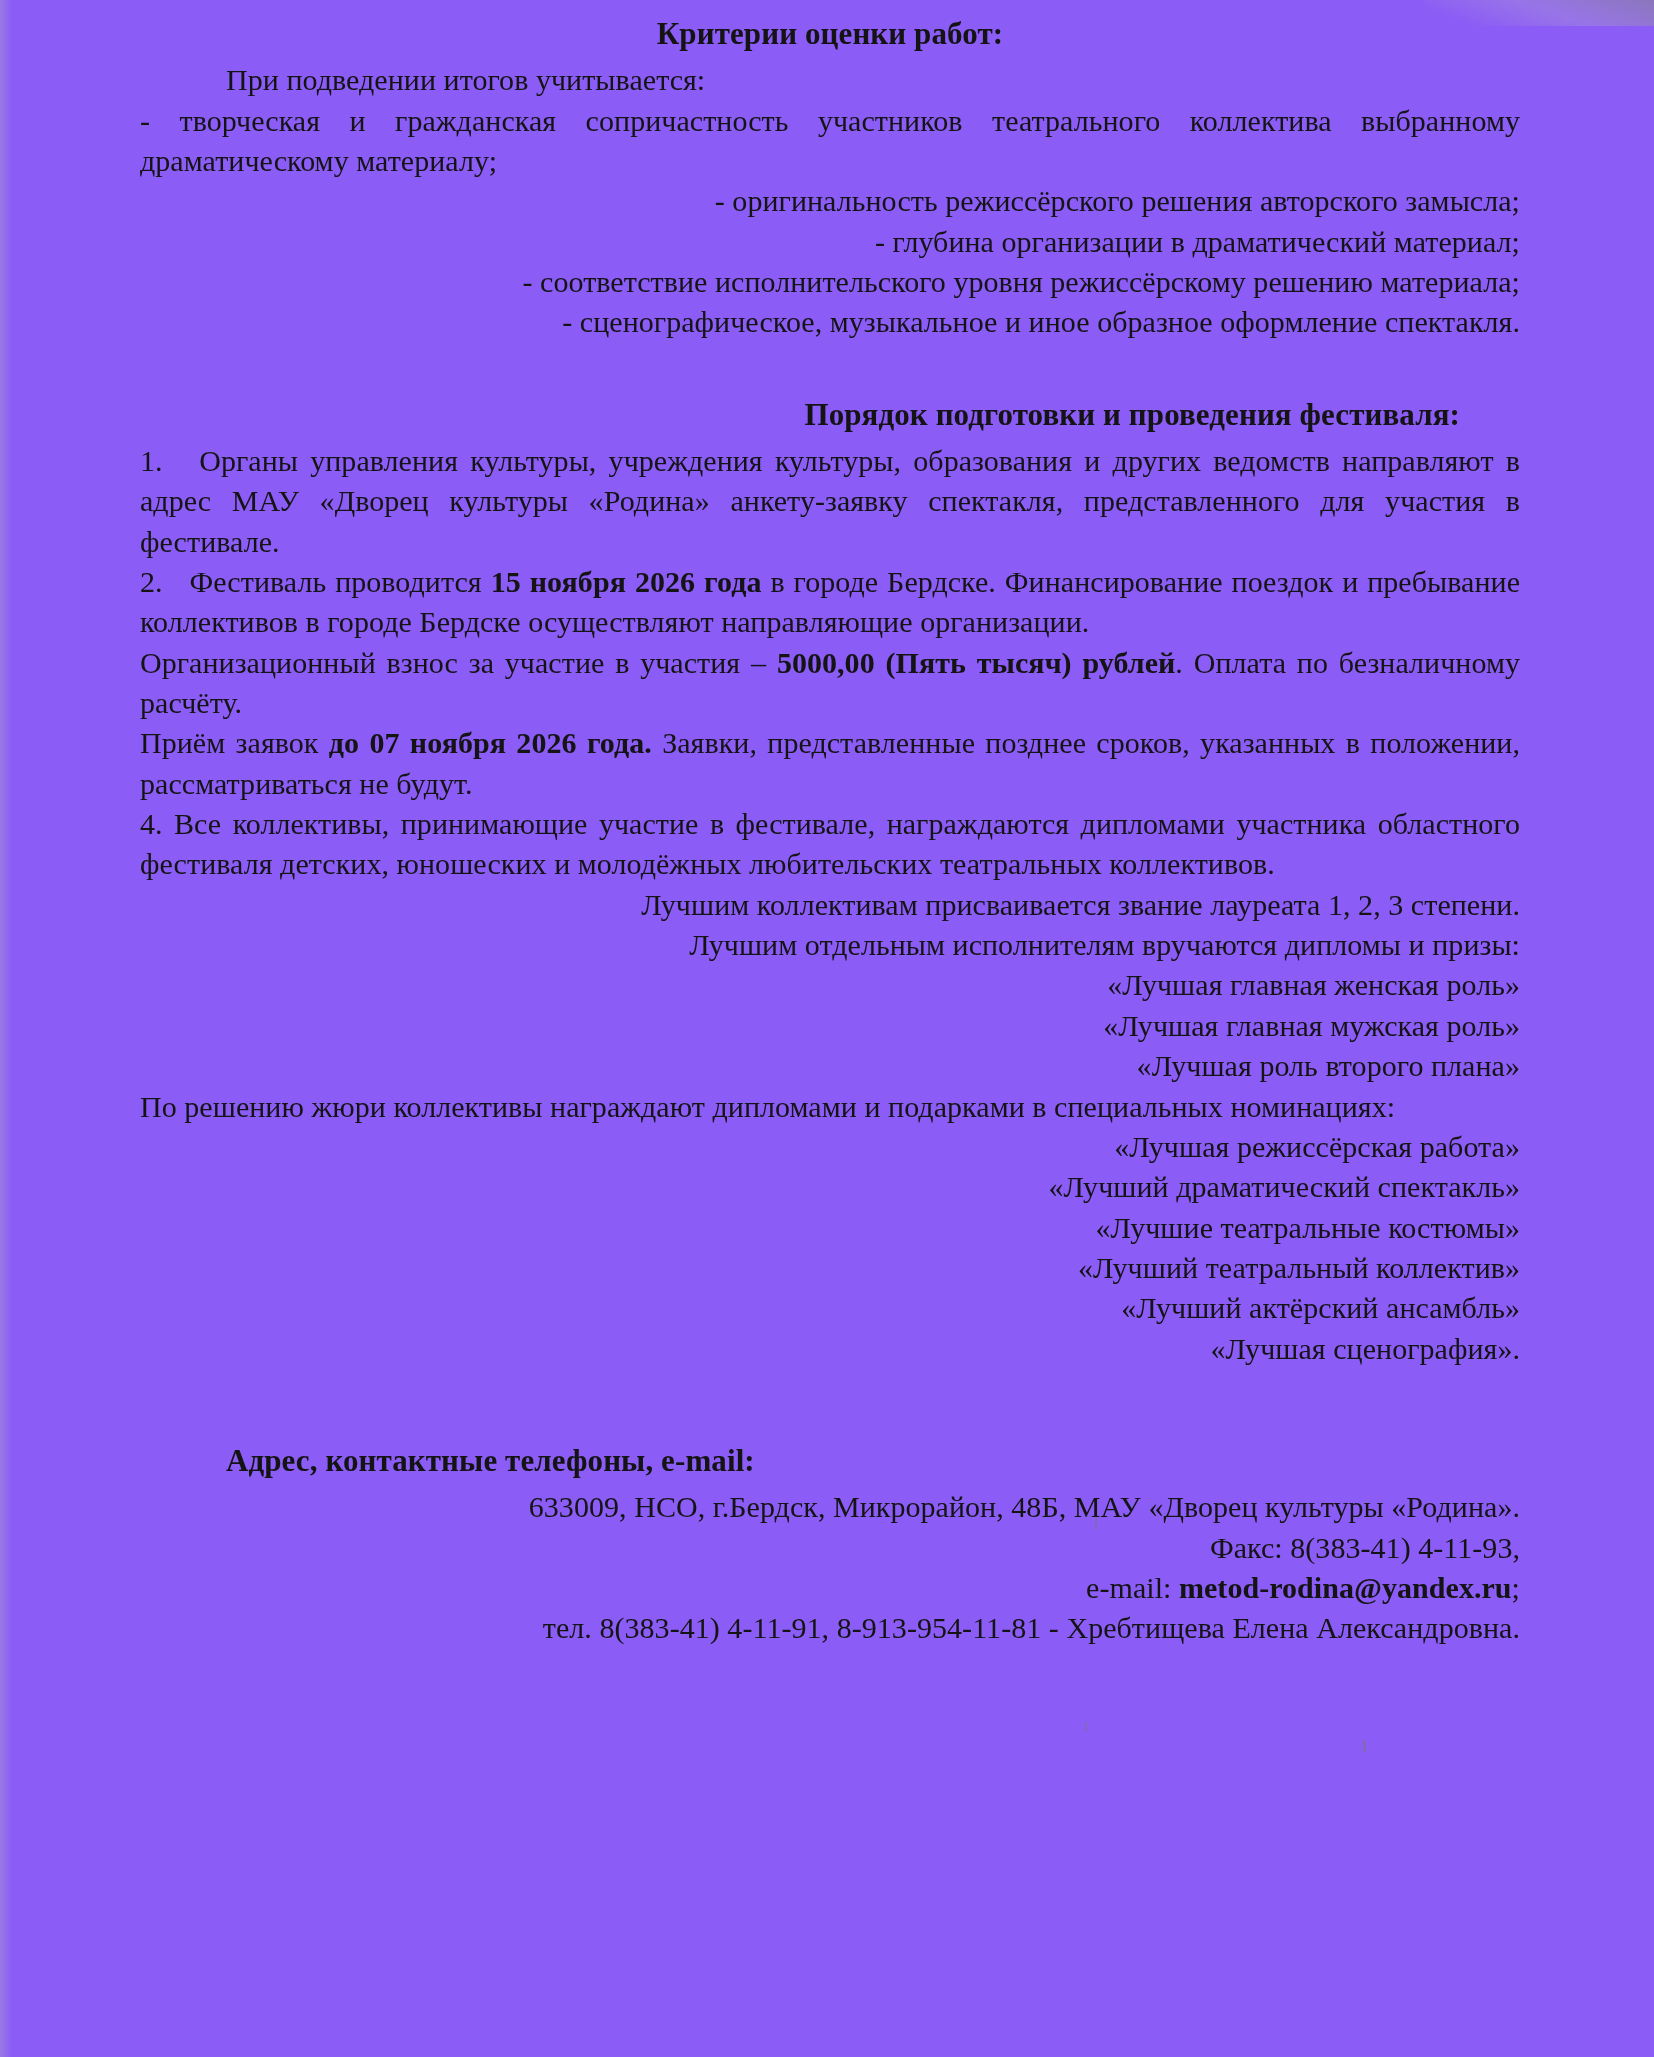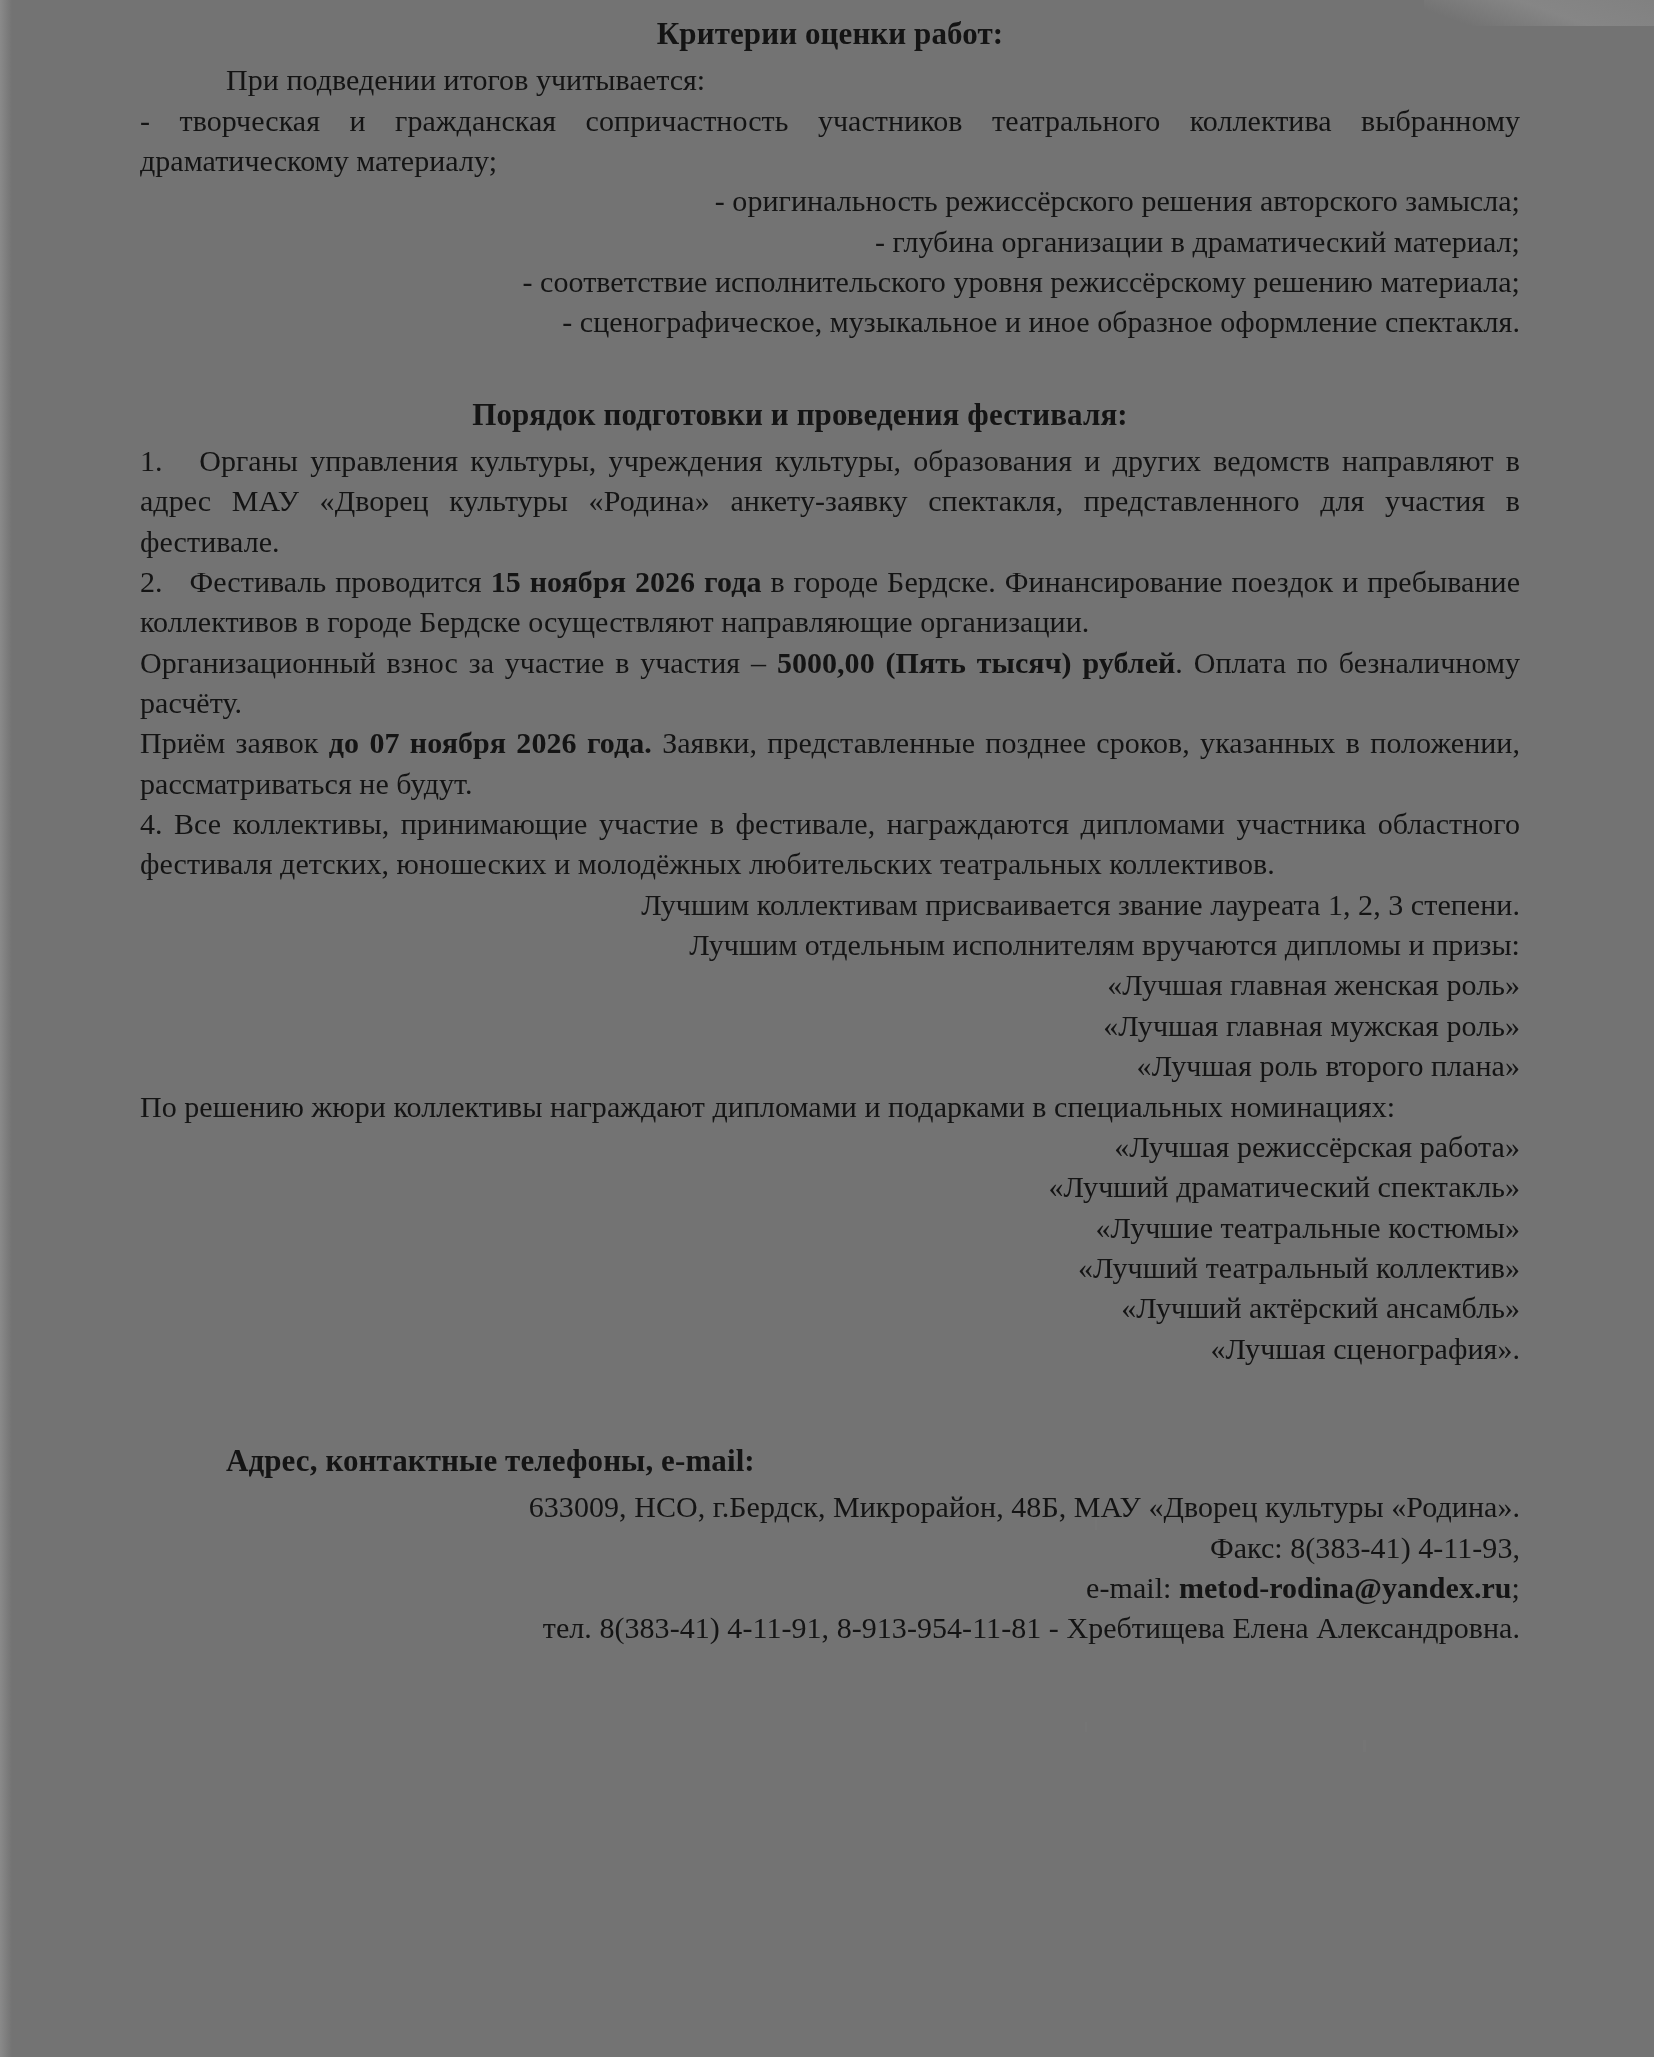--- a/index.html
+++ b/index.html
@@ -9,21 +9,21 @@
     background: #ffffff;
   }
   body {
     font-family: "Liberation Serif", "DejaVu Serif", serif;
     color: #141414;
   }
   .page {
     position: relative;
     width: 1654px;
     height: 2057px;
-    background: #737373;
+    background: #8b5cf6;
     overflow: hidden;
     box-sizing: border-box;
     padding: 0;
   }
   
   .scan-shade-top-right {
     position: absolute;
     top: 0;
     right: 0;
     width: 230px;
@@ -53,21 +53,21 @@
   }
   .h-center {
     text-align: center;
     font-weight: bold;
     font-size: 31px;
     line-height: 1.30;
     letter-spacing: 0.1px;
     margin: 0 0 6px 0;
   }
   .h-center.indented {
-    text-align: center;
+    text-align: right;
     padding-right: 60px;
   }
   p.body {
     margin: 0;
     font-size: 30px;
     line-height: 1.345;
     text-align: justify;
     text-justify: inter-word;
     letter-spacing: 0.05px;
   }

